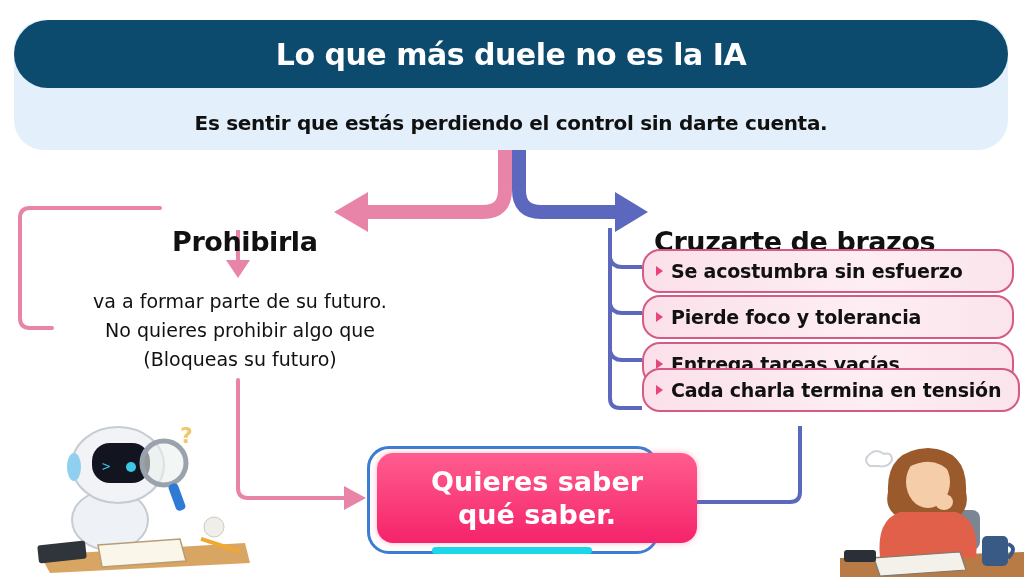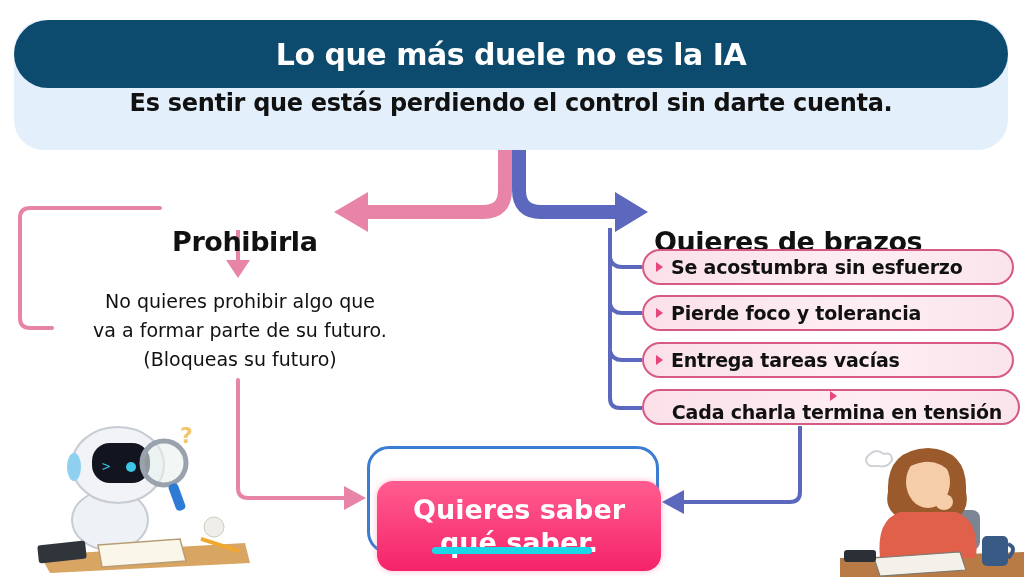--- a/index.html
+++ b/index.html
@@ -14,59 +14,58 @@
     left: 14px; top: 20px; width: 994px; height: 130px;
     background: #e3f0fb; border-radius: 30px;
   }
   .title-bar {
     left: 14px; top: 20px; width: 994px; height: 68px;
     background: #0c4a6e; border-radius: 34px;
     display: flex; align-items: center; justify-content: center;
     color: #ffffff; font-weight: bold; font-size: 30px; letter-spacing: -0.5px;
   }
   .subtitle {
-    left: 14px; top: 76px; width: 994px; height: 54px;
+    left: 14px; top: 96px; width: 994px; height: 54px;
     display: flex; align-items: center; justify-content: center;
-    color: #111111; font-weight: bold; font-size: 24px; letter-spacing: -0.3px;
+    color: #111111; font-weight: bold; font-size: 20px; letter-spacing: -0.3px;
   }
   svg.connectors { position: absolute; left: 0; top: 0; }
   .branch-title {
     font-weight: bold; color: #111; font-size: 27px; letter-spacing: -0.4px; white-space: nowrap; margin-top: 36px;
   }
   .left-branch-title { left: 172px; top: 190px; }
   .right-branch-title { left: 654px; top: 190px; }
   .left-desc {
     left: 40px; top: 287px; width: 400px; text-align: center;
     font-size: 19px; line-height: 29px; color: #111;
   }
   .pill {
-    position: absolute; left: 642px; width: 372px; height: 36px;
+    position: absolute; left: 642px; width: 372px; height: 44px;
     background: linear-gradient(90deg, #fbe0ea 0%, #fdeef3 60%, #fbe4ec 100%);
     border: 2px solid #d65a86; border-radius: 18px; box-sizing: border-box;
     display: flex; align-items: center; padding-left: 12px;
     font-size: 19px; color: #111; font-weight: 600; white-space: nowrap;
     letter-spacing: -0.2px;
   }
   .pill .tri {
     width: 0; height: 0; border-top: 5px solid transparent; border-bottom: 5px solid transparent;
     border-left: 7px solid #e8457c; margin-right: 8px;
   }
   .cta-outer {
     left: 367px; top: 446px; width: 292px; height: 108px;
     border: 3px solid #3b7dd2; border-radius: 22px; box-sizing: border-box;
     background: #ffffff;
   }
   .cta {
-    left: 377px; top: 453px; width: 284px; height: 90px;
+    left: 377px; top: 453px; width: 320px; height: 90px;
     background: linear-gradient(180deg, #ff5d8f 0%, #f5236a 100%);
     border-radius: 16px;
     display: flex; align-items: center; justify-content: center; text-align: center;
     color: #ffffff; font-weight: bold; font-size: 27px; line-height: 33px;
     box-shadow: 0 0 6px rgba(255,80,130,0.4);
-    margin-top: 28px;
   }
   .cta-underline {
     left: 432px; top: 547px; width: 160px; height: 7px; background: #1ad8e8; border-radius: 4px;
   }
   .illus { position: absolute; }
 </style>
 </head>
 <body>
 
 <div class="abs header-wrap"></div>
@@ -93,39 +92,39 @@
   <path d="M610 258 Q612 267 622 267 L642 267" fill="none" stroke="#5b68be" stroke-width="4"></path>
   <path d="M610 304 Q612 313 622 313 L642 313" fill="none" stroke="#5b68be" stroke-width="4"></path>
   <path d="M610 351 Q612 360 622 360 L642 360" fill="none" stroke="#5b68be" stroke-width="4"></path>
 
   <path d="M800 426 L800 492 Q800 502 790 502 L684 502" fill="none" stroke="#5b68be" stroke-width="4"></path>
   <polygon points="662,502 684,490 684,514" fill="#5b68be"></polygon>
 </svg>
 
 <div class="abs branch-title left-branch-title">Prohibirla</div>
 <div class="abs left-desc">
+  <div>va a formar parte de su futuro.</div>
   <div>No quieres prohibir algo que</div>
-  <div>va a formar parte de su futuro.</div>
   <div>(Bloqueas su futuro)</div>
 </div>
 
-<div class="abs branch-title right-branch-title">Quieres de brazos</div>
+<div class="abs branch-title right-branch-title">Cruzarte de brazos</div>
 <div class="pill" style="top:249px;">
   <span class="tri"></span>
   <span>Se acostumbra sin esfuerzo</span>
 </div>
 <div class="pill" style="top:295px;align-items:center;">
   <span class="tri"></span>
   <span>Pierde foco y tolerancia</span>
 </div>
 <div class="pill" style="top:342px;">
   <span class="tri"></span>
   <span>Entrega tareas vacías</span>
 </div>
-<div class="pill" style="top:389px; width:378px;flex-direction:column;">
+<div class="pill" style="top:368px; width:378px;">
   <span class="tri"></span>
   <span>Cada charla termina en tensión</span>
 </div>
 
 <div class="abs cta-outer"></div>
 <div class="abs cta">
   <div>
     <div>Quieres saber</div>
     <div>qué saber.</div>
   </div>

